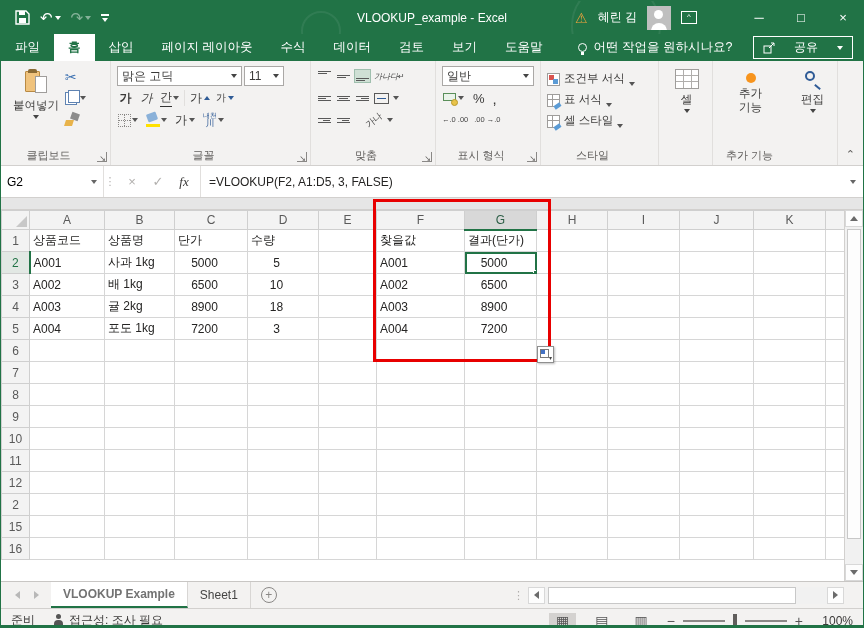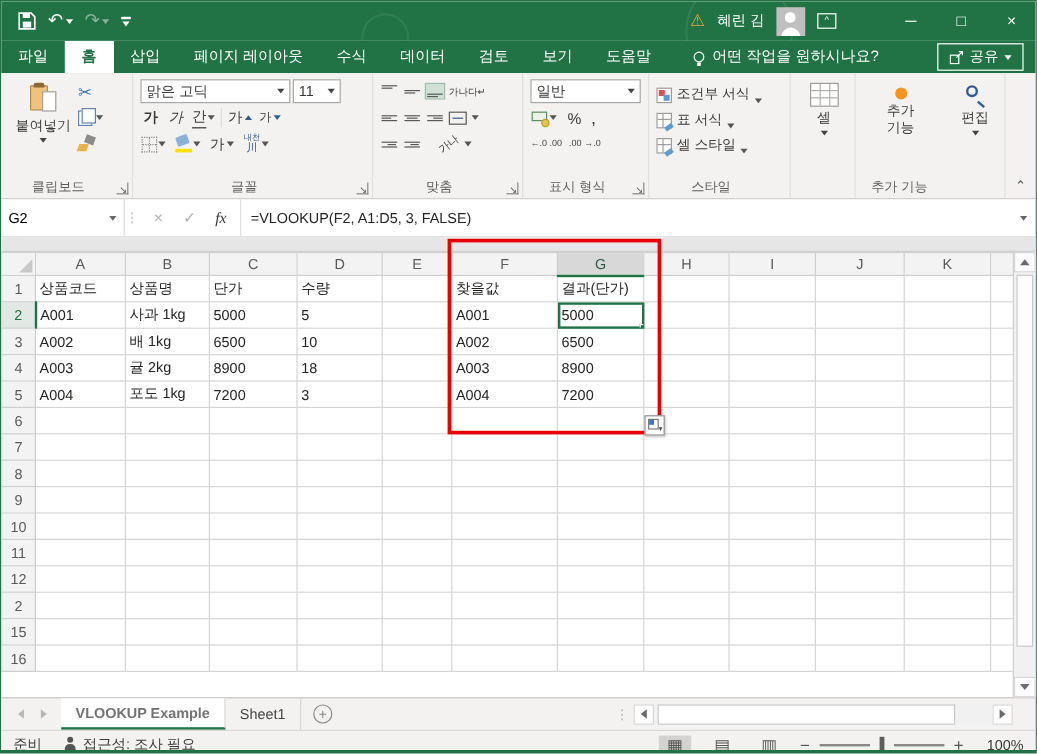--- a/index.html
+++ b/index.html
@@ -29,21 +29,21 @@
   .ribbon-opts { width:16px; height:13px; border:1px solid #fff; font-size:8px; line-height:10px; text-align:center; }
   .winbtn { width:32px; height:33px; display:flex; align-items:center; justify-content:center; font-size:13px; cursor:pointer; }
   .winbtn:last-child { margin-right:4px; }
   
   .menubar { height:27px; background:#217346; display:flex; align-items:stretch; color:#fff; }
   .rtab { padding:0 14px; font-size:12.5px; display:flex; align-items:center; cursor:pointer; }
   .rtab.active { background:#fff; color:#217346; font-weight:bold; }
   .tellme { display:flex; align-items:center; gap:6px; margin-left:22px; font-size:12.5px; cursor:pointer; }
   .bulb { width:9px; height:9px; border:1.5px solid #fff; border-radius:50%; position:relative; }
   .bulb:after { content:""; position:absolute; left:2px; bottom:-4px; width:3px; height:3px; background:#fff; }
-  .share { margin-left:auto; margin-right:10px; align-self:center; border:1px solid #fff; padding:2px 9px; font-size:12px; display:flex; align-items:center; gap:5px; cursor:pointer; }
+  .share { margin-left:auto; margin-right:10px; align-self:center; border:1px solid #fff; padding:2px 9px; font-size:12px; display:flex; align-items:center; gap:19px; cursor:pointer; }
   
   .ribbon { height:105px; background:#f3f2f1; border-bottom:1px solid #d2d0ce; display:flex; position:relative; font-size:11.5px; color:#3b3a39; }
   .grp { position:relative; border-right:1px solid #e1dfdd; padding:4px 4px 18px 6px; }
   .grp-label { position:absolute; bottom:2px; left:0; right:14px; text-align:center; font-size:11px; color:#605e5c; white-space:nowrap; }
   .launcher { position:absolute; bottom:3px; right:3px; font-size:9px; color:#605e5c; width:10px; height:10px; border-right:1px solid #8a8886; border-bottom:1px solid #8a8886; cursor:pointer; }
   .launcher:after { content:"↘"; position:absolute; right:0px; bottom:-2px; font-size:8px; }
   .bigbtn { display:flex; flex-direction:column; align-items:center; justify-content:flex-start; gap:3px; padding:4px 6px; cursor:pointer; }
   .bigbtn .lbl { text-align:center; line-height:1.25; }
   .clip-icon { width:22px; height:26px; position:relative; }
   .clip-back { position:absolute; left:0; top:2px; width:15px; height:21px; background:#f0c37d; border:1px solid #b98a43; border-radius:1px; }
@@ -73,21 +73,21 @@
   .fill-icon .bucket { position:absolute; left:1px; top:0; width:10px; height:8px; background:#8ab1d9; transform:rotate(-20deg); border-radius:1px; }
   .fill-icon .bar { position:absolute; left:0; bottom:0; width:14px; height:3px; background:#ffe100; }
   .fcol { position:relative; font-size:12px; line-height:11px; }
   .fcol .bar { position:absolute; left:0; bottom:-3px; width:100%; height:3px; background:#e03c32; }
   .phon { display:flex; flex-direction:column; align-items:center; line-height:1; color:#2f5b96; }
   .phon .t { font-size:7px; } .phon .b { font-size:9px; }
   .alrow { display:flex; align-items:center; gap:4px; height:22px; }
   .al-ic { width:15px; height:12px; display:flex; flex-direction:column; justify-content:center; gap:1px; cursor:pointer; padding:1px; }
   .al-ic i { display:block; height:1px; background:#595959; }
   .al-ic.sel { background:#cfe0d5; outline:1px solid #9fbfae; }
-  .wrap-ic { font-size:8px; color:#444; cursor:pointer; white-space:nowrap; }
+  .wrap-ic { font-size:8px; color:#444; cursor:pointer; white-space:nowrap;font-style:italic; }
   .merge-ic { width:15px; height:11px; border:1px solid #595959; position:relative; cursor:pointer; }
   .merge-ic:before { content:""; position:absolute; left:2px; right:2px; top:4px; border-top:1px solid #2f5b96; }
   .orient { font-size:9px; color:#444; transform:rotate(-38deg); display:inline-block; }
   .numrow { display:flex; align-items:center; gap:8px; height:22px; }
   .money { width:14px; height:12px; position:relative; }
   .money .bill { position:absolute; left:0; top:1px; width:13px; height:8px; border:1px solid #5a8f5a; background:#eaf3ea; }
   .money .coin { position:absolute; right:-1px; bottom:-2px; width:7px; height:7px; border-radius:50%; background:#e8c34a; border:1px solid #b99a2a; }
   .dec { font-size:7.5px; line-height:1.1; color:#444; text-align:left; cursor:pointer; }
   .stylerow { display:flex; align-items:flex-end; gap:4px; height:21px; cursor:pointer; white-space:nowrap; }
   .sq { width:13px; height:13px; border:1px solid #9f9d9b; background:#fff; position:relative; flex:none; }
@@ -119,21 +119,21 @@
   .gapstrip { height:12px; background:#e6e6e6; border-bottom:1px solid #d2d0ce; }
   table.ss { border-collapse:collapse; table-layout:fixed; width:845px; }
   .ss th, .ss td { border:1px solid #d6d6d6; font-weight:normal; overflow:hidden; white-space:nowrap; }
   .ss th { background:#f3f3f3; color:#5a5a5a; font-size:12px; height:19px; text-align:center; border-color:#cfcfcf; }
   .ss th.corner { position:relative; background:#f3f3f3; }
   .tri { position:absolute; right:2px; bottom:2px; width:0; height:0; border-left:11px solid transparent; border-bottom:11px solid #c8c8c8; }
   .ss th.selcol { background:#d8d8d8; color:#2b5d45; border-bottom:2px solid #217346; }
   .ss td { height:22px; font-size:12px; color:#252423; padding:0 3px; }
   .ss td.rowhdr { background:#f3f3f3; color:#5a5a5a; text-align:center; border-color:#cfcfcf; padding:0; }
   .ss td.selrow { background:#e2e8e4; color:#217346; border-right:2px solid #217346; }
-  .ss td.num { text-align:left; padding-right:16px; }
+  .ss td.num { text-align:center; padding-right:16px; }
   .ss td.selcell { position:relative; outline:2px solid #217346; outline-offset:-2px; }
   .handle { position:absolute; right:-3px; bottom:-3px; width:6px; height:6px; background:#217346; border:1px solid #fff; }
   .redrect { position:absolute; left:372px; top:1px; width:178px; height:163px; border:3px solid #e80000; z-index:6; pointer-events:none; }
   .fillopts { position:absolute; left:536px; top:148px; width:17px; height:17px; background:#fff; border:1px solid #8f8f8f; box-shadow:1px 1px 2px rgba(0,0,0,.25); z-index:7; cursor:pointer; }
   .fillopts .g { position:absolute; left:2px; top:2px; width:9px; height:9px; border:1px solid #7a7a7a; }
   .fillopts .g:before { content:""; position:absolute; left:0; top:0; width:4px; height:4px; background:#4472c4; }
   .fillopts .c { position:absolute; right:1px; bottom:1px; font-size:6px; color:#444; }
   .vscroll { position:absolute; right:0; top:12px; bottom:0; width:19px; background:#f1f1f1; border-left:1px solid #d2d0ce; z-index:8; }
   .vs-btn { height:17px; display:flex; align-items:center; justify-content:center; background:#fdfdfd; border:1px solid #d8d8d8; cursor:pointer; }
   .vs-thumb { position:absolute; top:19px; left:2px; right:2px; height:310px; background:#fdfdfd; border:1px solid #c8c8c8; cursor:pointer; }
@@ -189,20 +189,21 @@
       </div>
     <div class="btn dim">
         <span class="u-arrow">↷</span>
         <span class="car"></span>
       </div>
     <div class="qat-custom">
         <span class="bar"></span>
         <span class="car"></span>
       </div>
   </div>
+  <div class="title-text">VLOOKUP_example  -  Excel</div>
   <div class="tb-right">
     <span class="warn">⚠</span>
     <span class="user">혜린 김</span>
     <div class="avatar">
         <span class="head"></span>
         <span class="body"></span>
       </div>
     <div class="ribbon-opts">^</div>
     <div style="width:26px"></div>
     <div class="winbtn">─</div>

